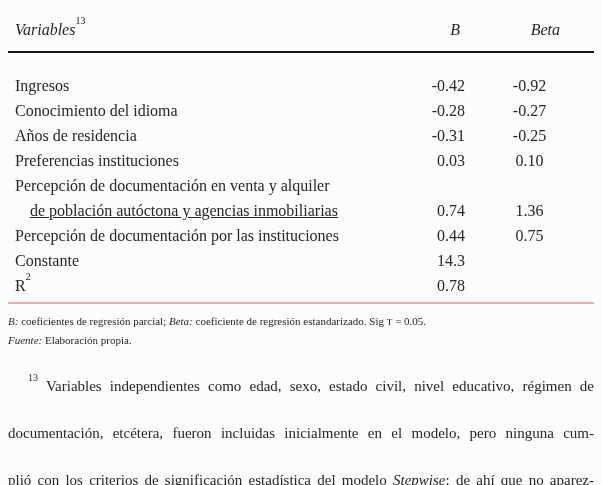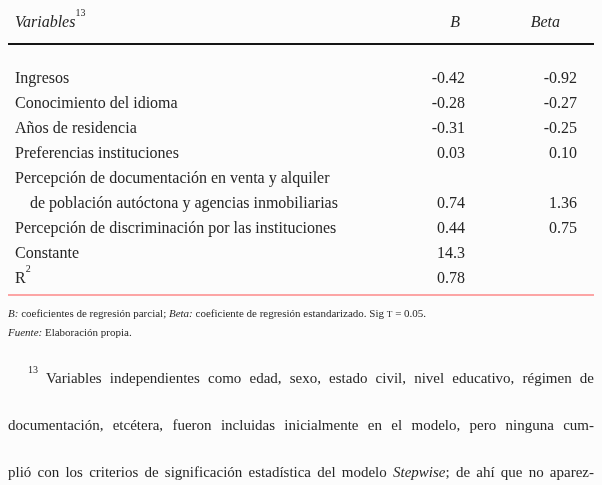--- a/index.html
+++ b/index.html
@@ -25,44 +25,44 @@
     text-align: center;
     font-size: 17px;
     line-height: 24px;
     margin-top: 2px;
   }
 
   
   table.reg {
     width: 100%;
     border-collapse: collapse;
-    margin-top: 3px;
+    margin-top: 11px;
   }
   col.c-b   { width: 72px; }
   col.c-beta{ width: 112px; }
   th, td {
     font-weight: normal;
     font-size: 16px;
     line-height: 25px;
     padding: 0;
     vertical-align: bottom;
   }
   thead th {
     border-bottom: 2px solid #151515;
     padding-bottom: 9px;
     text-align: left;
     font-size: 16px;
   }
   thead th.h-b   { text-align: right; padding-right: 22px; }
   thead th.h-beta{ text-align: right; padding-right: 34px; }
   th.h-var { padding-left: 7px; }
   td.var { padding-left: 7px; }
-  td.var.indent { padding-left: 22px; }
+  td.var.indent { padding-left: 22px; text-decoration: underline; }
   td.b    { text-align: right; padding-right: 17px; }
-  td.beta { text-align: right; padding-right: 17px; }
+  td.beta { text-align: center; padding-right: 17px; }
   tbody tr:first-child td { padding-top: 20px; }
   tbody tr:last-child td { border-bottom: 2px solid #fca5a5; padding-bottom: 4px; }
 
   
   .notes {
     margin-top: 8px;
     font-size: 11px;
     line-height: 18px;
   }
   .smallcap { font-size: 0.84em; }
@@ -121,21 +121,21 @@
         <td class="var">Percepción de documentación en venta y alquiler</td>
         <td class="b"></td>
         <td class="beta"></td>
       </tr>
       <tr>
         <td class="var indent">de población autóctona y agencias inmobiliarias</td>
         <td class="b">0.74</td>
         <td class="beta">1.36</td>
       </tr>
       <tr>
-        <td class="var">Percepción de discriminación por las instituciones</td>
+        <td class="var">Percepción de documentación por las instituciones</td>
         <td class="b">0.44</td>
         <td class="beta">0.75</td>
       </tr>
       <tr>
         <td class="var">Constante</td>
         <td class="b">14.3</td>
         <td class="beta"></td>
       </tr>
       <tr>
         <td class="var"><span>R</span><sup class="s">2</sup></td>

